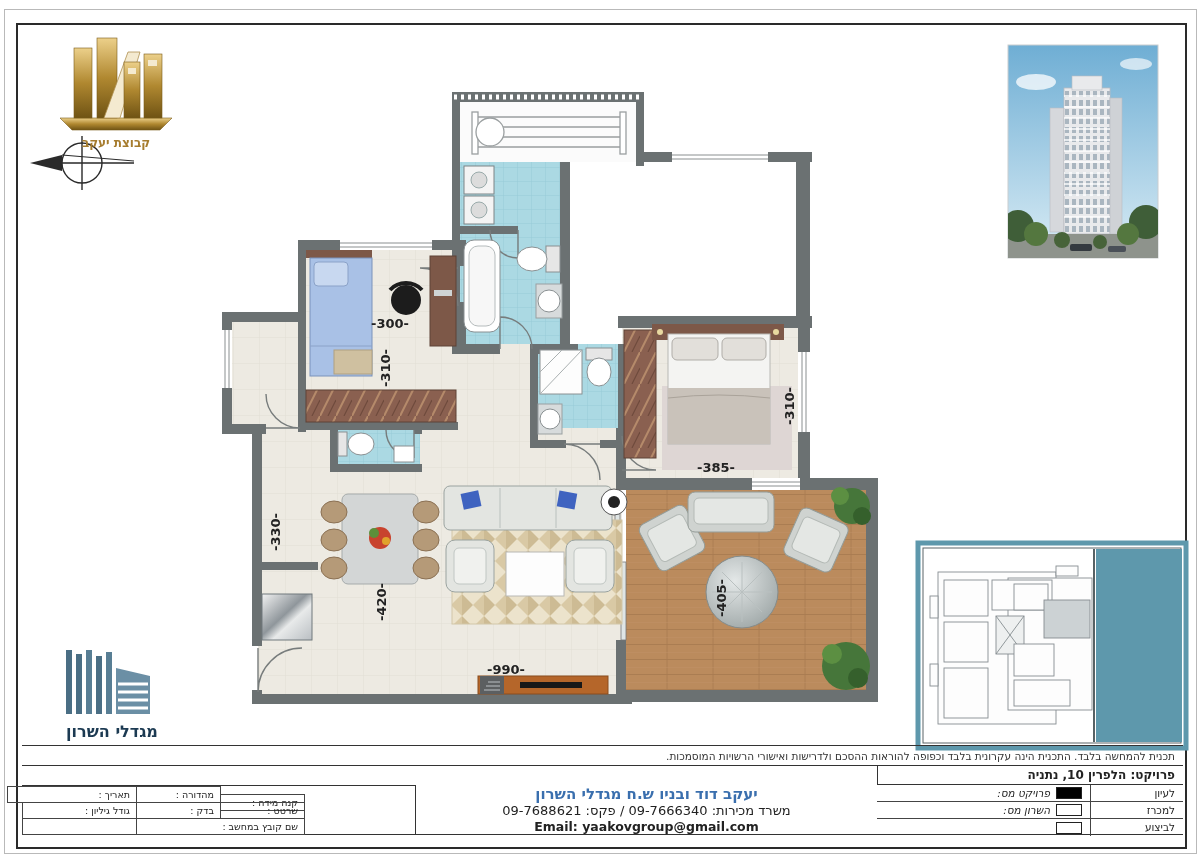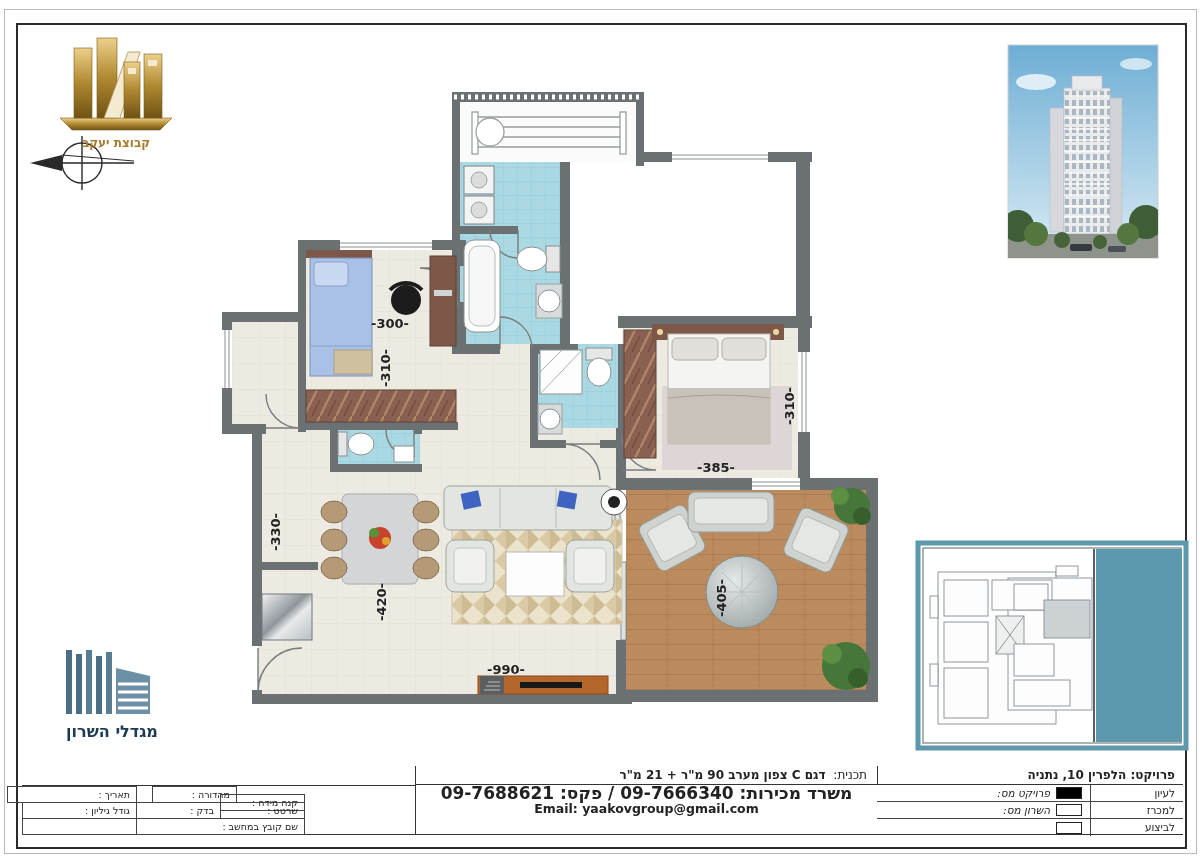--- a/index.html
+++ b/index.html
@@ -13,21 +13,21 @@
   #disclaimer{left:22px;top:745px;width:1161px;height:21px;border-top:1px solid #333;border-bottom:1px solid #333;
               font-size:10.5px;direction:rtl;text-align:right;padding:4px 8px 0 0;color:#333;}
   #cell-project{left:877px;top:766px;width:306px;height:19px;border-bottom:1px solid #333;border-left:1px solid #333;
                 direction:rtl;font-size:12px;font-weight:bold;padding:2px 8px 0 0;}
   #cell-plan{left:415px;top:766px;width:462px;height:19px;border-bottom:1px solid #333;border-left:1px solid #333;
              direction:rtl;font-size:12px;padding:2px 10px 0 0;}
   #cell-plan b{margin-right:4px;}
   #cell-company{left:415px;top:785px;width:462px;height:50px;border-left:1px solid #333;border-bottom:1px solid #333;
                 text-align:center;direction:rtl;}
   #company-name{font-size:15px;font-weight:bold;color:#3a6fae;line-height:17px;margin-top:1px;}
-  #company-sales{font-size:17px;font-weight:bold;line-height:16px;}
+  #company-sales{font-size:13px;font-weight:normal;line-height:16px;}
   #company-email{font-size:12.5px;font-weight:bold;line-height:15px;}
   #block-status{left:877px;top:785px;width:306px;height:50px;border-bottom:1px solid #333;}
   .st-row{position:relative;height:17px;display:flex;direction:rtl;box-sizing:border-box;border-bottom:1px solid #444;}
   .st-row:last-child{border-bottom:none;}
   .st-label{width:93px;box-sizing:border-box;border-left:1px solid #444;font-size:10.5px;
             text-align:right;padding:2px 8px 0 0;}
   .st-field{flex:1;display:flex;direction:rtl;align-items:center;font-size:10.5px;padding-right:8px;gap:6px;font-style:italic;}
   .sq{width:24px;height:10px;border:1px solid #222;background:#fff;}
   .sq.filled{background:#000;}
   #block-meta{left:22px;top:785px;width:393px;height:50px;border-top:1px solid #333;border-bottom:1px solid #333;}
@@ -397,29 +397,27 @@
       <rect x="86" y="650" width="6" height="64" fill="#587e94"></rect>
       <rect x="96" y="656" width="6" height="58" fill="#4a6e84"></rect>
       <rect x="106" y="652" width="6" height="62" fill="#587e94"></rect>
       <polygon points="116,668 150,676 150,714 116,714" fill="#6b8fa5"></polygon>
       <path d="M118,684 H148 M118,692 H148 M118,700 H148 M118,708 H148" stroke="#ffffff" stroke-width="3"></path>
     </g>
     <text x="112" y="737" text-anchor="middle" font-family="DejaVu Sans" font-size="16" font-weight="bold" fill="#1c3a52">מגדלי השרון</text>
     <text x="116" y="147" text-anchor="middle" font-family="DejaVu Sans" font-size="12" font-weight="bold" fill="#a67c2e">קבוצת יעקב</text>
   </svg>
 
+  <div id="disclaimer" class="tb">תכנית להמחשה בלבד. התכנית הינה עקרונית בלבד וכפופה להוראות ההסכם ולדרישות ואישורי הרשויות המוסמכות.</div>
 
   <div id="cell-project" class="tb">פרויקט: הלפרין 10, נתניה</div>
 
-  <div id="cell-plan" class="tb">
-    <span>תכנית:</span>
-    <b>דגם C צפון מערב 90 מ"ר + 21 מ"ר</b>
-  </div>
 
   <div id="cell-company" class="tb">
+    <div id="company-name">יעקב דוד ובניו ש.ח מגדלי השרון</div>
     <div id="company-sales">משרד מכירות: 09-7666340 / פקס: 09-7688621</div>
     <div id="company-email">Email: yaakovgroup@gmail.com</div>
   </div>
 
   <div id="block-status" class="tb">
     <div class="st-row">
       <div class="st-label">לעיון</div>
       <div class="st-field">
         <span class="sq filled"></span>
         <span>פרויקט מס:</span>
@@ -436,21 +434,21 @@
       <div class="st-label">לביצוע</div>
       <div class="st-field">
         <span class="sq"></span>
         <span></span>
       </div>
     </div>
   </div>
 
   <div id="block-meta" class="tb">
     <div class="m-cell" style="right:110px;top:8px;width:85px;height:17px">קנה מידה :</div>
-    <div class="m-cell" style="right:178px;top:0;width:85px;height:17px">מהדורה :</div>
+    <div class="m-cell" style="right:194px;top:0;width:85px;height:17px">מהדורה :</div>
     <div class="m-cell" style="right:278px;top:0;width:130px;height:17px">תאריך :</div>
     <div class="m-cell" style="right:110px;top:16px;width:85px;height:17px">שרטט :</div>
     <div class="m-cell" style="right:194px;top:16px;width:85px;height:17px">בדק :</div>
     <div class="m-cell" style="right:278px;top:16px;width:115px;height:17px">גודל גיליון :</div>
     <div class="m-cell" style="right:110px;top:32px;width:169px;height:17px">שם קובץ במחשב :</div>
     <div class="m-cell" style="right:278px;top:32px;width:115px;height:17px"></div>
   </div>
 </div>
 
 </body></html>

